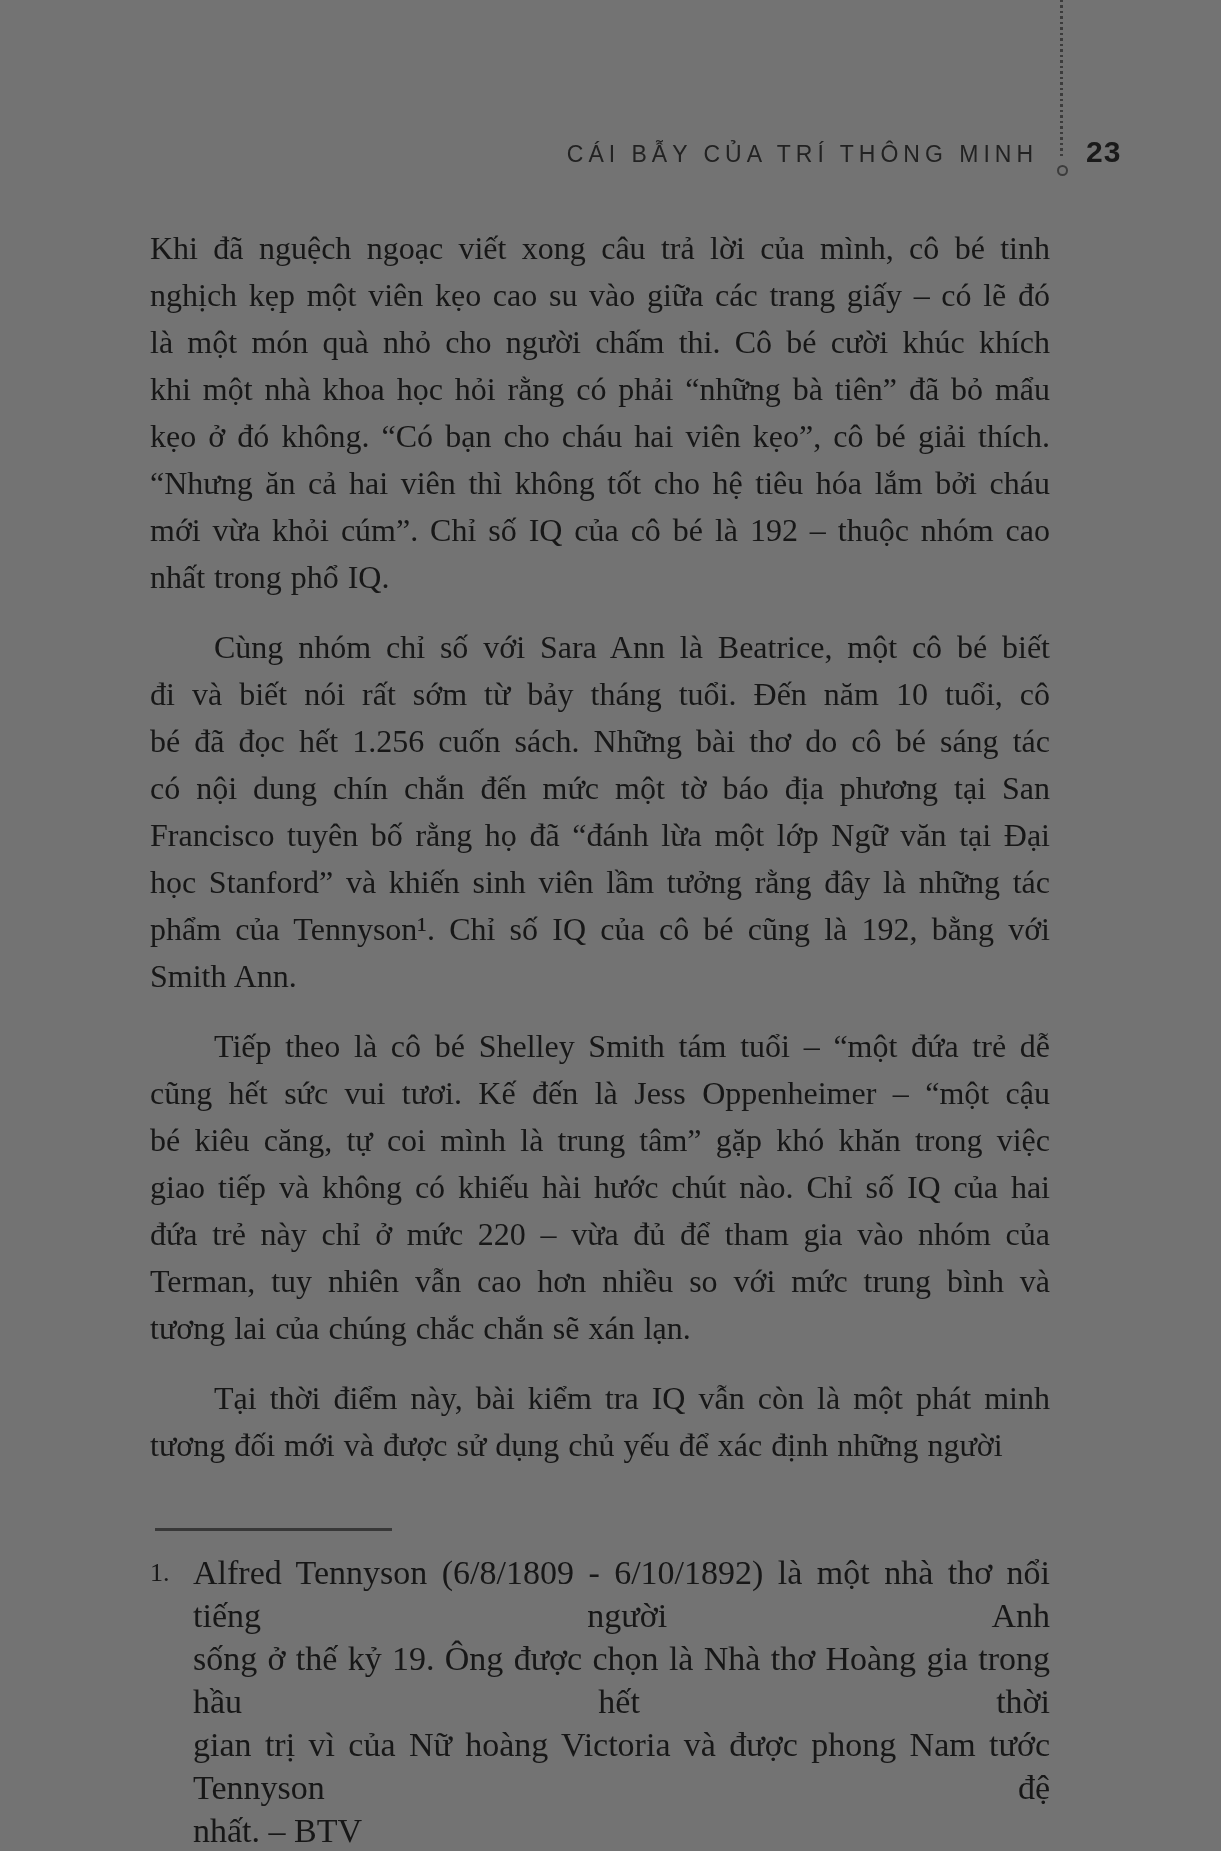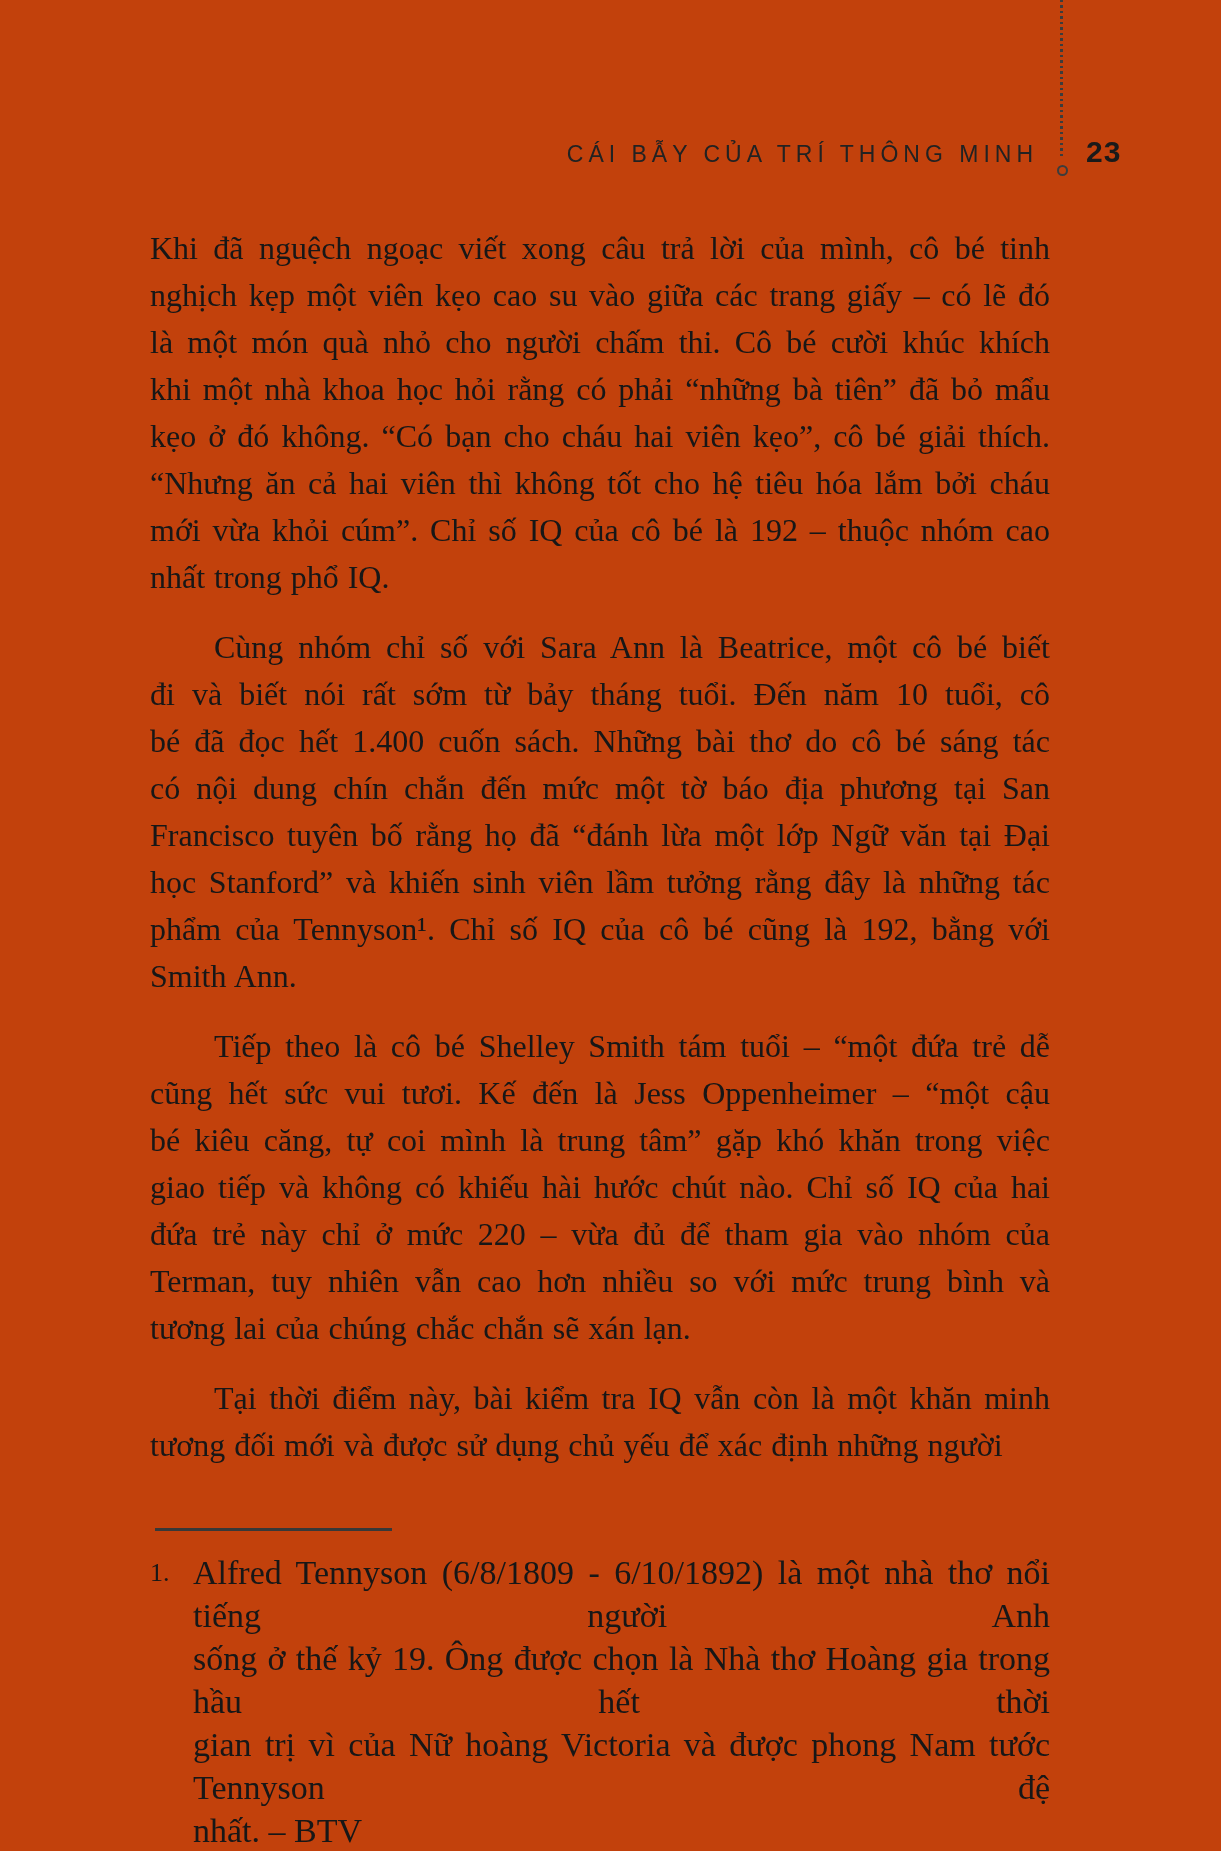--- a/index.html
+++ b/index.html
@@ -5,21 +5,21 @@
   html, body {
     margin: 0;
     padding: 0;
     background: #e8e8e8;
   }
   .page {
     position: relative;
     width: 1221px;
     height: 1851px;
     margin: 0 auto;
-    background: #c2410c;
+    background: #737373;
     overflow: hidden;
     font-family: "Liberation Serif", serif;
     color: #171717;
   }
 
   
   .running-head {
     position: absolute;
     top: 141px;
     right: 183px;
@@ -135,38 +135,38 @@
         <div class="para-line">là một món quà nhỏ cho người chấm thi. Cô bé cười khúc khích</div>
         <div class="para-line">khi một nhà khoa học hỏi rằng có phải “những bà tiên” đã bỏ mẩu</div>
         <div class="para-line">kẹo ở đó không. “Có bạn cho cháu hai viên kẹo”, cô bé giải thích.</div>
         <div class="para-line">“Nhưng ăn cả hai viên thì không tốt cho hệ tiêu hóa lắm bởi cháu</div>
         <div class="para-line">mới vừa khỏi cúm”. Chỉ số IQ của cô bé là 192 – thuộc nhóm cao</div>
         <div class="para-line last">nhất trong phổ IQ.</div>
       </div>
       <div class="paragraph">
         <div class="para-line first-indent">Cùng nhóm chỉ số với Sara Ann là Beatrice, một cô bé biết</div>
         <div class="para-line">đi và biết nói rất sớm từ bảy tháng tuổi. Đến năm 10 tuổi, cô</div>
-        <div class="para-line">bé đã đọc hết 1.400 cuốn sách. Những bài thơ do cô bé sáng tác</div>
+        <div class="para-line">bé đã đọc hết 1.256 cuốn sách. Những bài thơ do cô bé sáng tác</div>
         <div class="para-line">có nội dung chín chắn đến mức một tờ báo địa phương tại San</div>
         <div class="para-line">Francisco tuyên bố rằng họ đã “đánh lừa một lớp Ngữ văn tại Đại</div>
         <div class="para-line">học Stanford” và khiến sinh viên lầm tưởng rằng đây là những tác</div>
         <div class="para-line">phẩm của Tennyson¹. Chỉ số IQ của cô bé cũng là 192, bằng với</div>
         <div class="para-line last">Smith Ann.</div>
       </div>
       <div class="paragraph">
         <div class="para-line first-indent">Tiếp theo là cô bé Shelley Smith tám tuổi – “một đứa trẻ dễ</div>
         <div class="para-line">cũng hết sức vui tươi. Kế đến là Jess Oppenheimer – “một cậu</div>
         <div class="para-line">bé kiêu căng, tự coi mình là trung tâm” gặp khó khăn trong việc</div>
         <div class="para-line">giao tiếp và không có khiếu hài hước chút nào. Chỉ số IQ của hai</div>
         <div class="para-line">đứa trẻ này chỉ ở mức 220 – vừa đủ để tham gia vào nhóm của</div>
         <div class="para-line">Terman, tuy nhiên vẫn cao hơn nhiều so với mức trung bình và</div>
         <div class="para-line last">tương lai của chúng chắc chắn sẽ xán lạn.</div>
       </div>
       <div class="paragraph">
-        <div class="para-line first-indent">Tại thời điểm này, bài kiểm tra IQ vẫn còn là một khăn minh</div>
+        <div class="para-line first-indent">Tại thời điểm này, bài kiểm tra IQ vẫn còn là một phát minh</div>
         <div class="para-line last">tương đối mới và được sử dụng chủ yếu để xác định những người</div>
       </div>
     </div>
 
   <div class="footnote-rule"></div>
 
   <div class="footnote">
     <div class="fn-num">1.</div>
     <div class="fn-text" id="footnote-text">
         <div class="fn-line">Alfred Tennyson (6/8/1809 - 6/10/1892) là một nhà thơ nổi tiếng người Anh</div>

